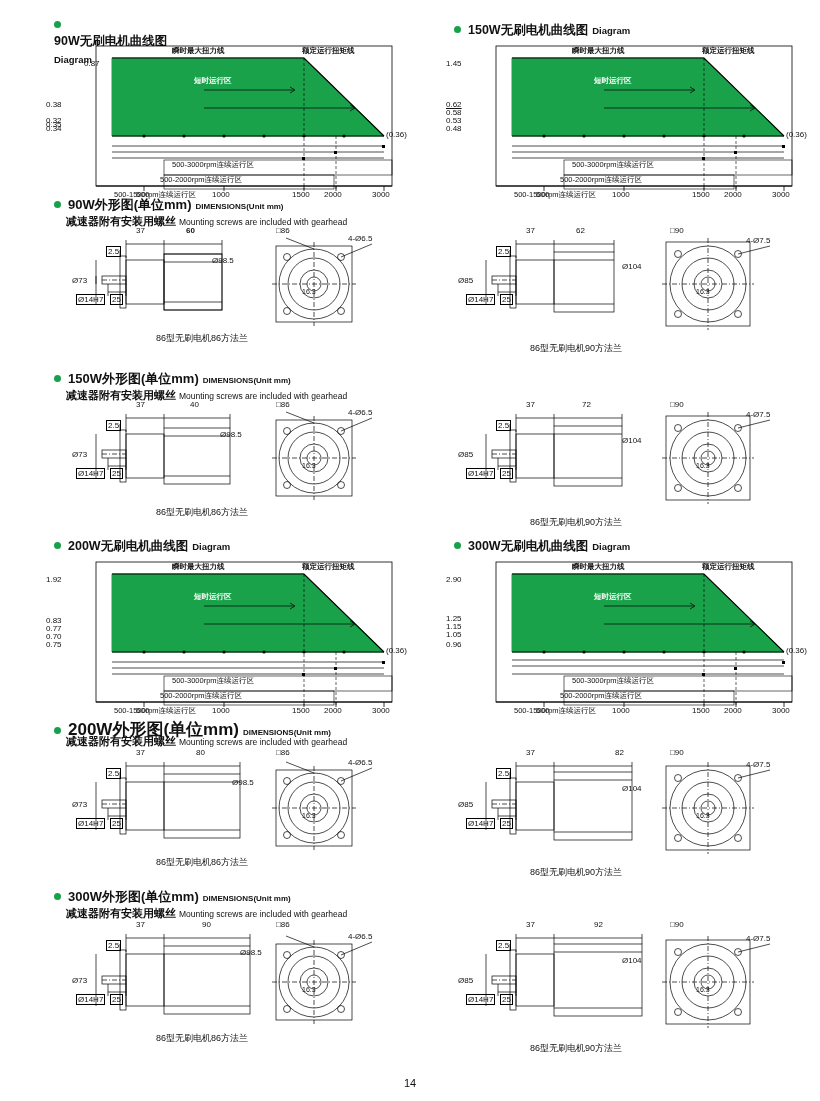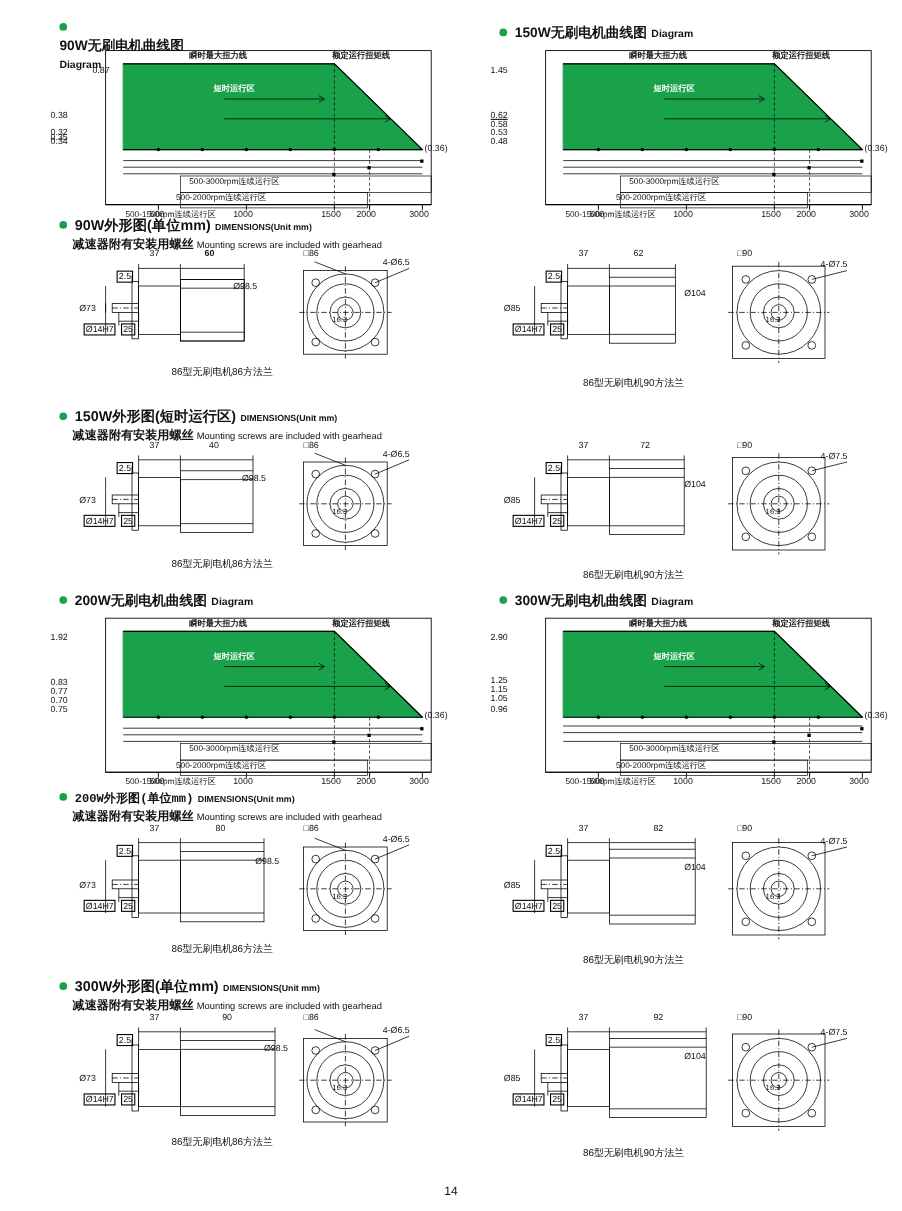--- a/index.html
+++ b/index.html
@@ -297,21 +297,21 @@
     <span style="position:absolute;left:276px;top:6px;">4-Ø7.5</span>
     <span style="position:absolute;left:-12px;top:46px;">Ø85</span>
     <span style="position:absolute;left:-4px;top:64px;border:1px solid #000;padding:0 1px;">Ø14H7</span>
     <span style="position:absolute;left:30px;top:64px;border:1px solid #000;padding:0 1px;">25</span>
     <span style="position:absolute;left:226px;top:58px;font-size:7px;">16.3</span>
     <span style="position:absolute;left:60px;top:112px;font-size:9px;">86型无刷电机90方法兰</span>
   </div>
 
   <div class="sec-head" style="left:54px;top:370px;">
     <span class="bullet"></span>
-    <span class="sec-cn" style="font-size:13px;">150W外形图(短时运行区)</span>
+    <span class="sec-cn" style="font-size:13px;">150W外形图(单位mm)</span>
     <span class="sec-en-small">DIMENSIONS(Unit mm)</span>
   </div>
   <div class="sub-note" style="left:66px;top:388px;">
     <span class="cn">减速器附有安装用螺丝</span>
     <span class="en">Mounting screws are included with gearhead</span>
   </div>
 
   <div class="dim" style="left:80px;top:404px;">
     <svg width="330" height="115" viewBox="0 0 330 115">
       <g stroke="#000" fill="none" stroke-width="0.7">
@@ -536,21 +536,21 @@
     <span style="position:absolute;left:118px;top:8px;font-weight:bold;font-size:7.5px;">瞬时最大扭力线</span>
     <span style="position:absolute;left:248px;top:8px;font-weight:bold;font-size:7.5px;">额定运行扭矩线</span>
     <span style="position:absolute;left:140px;top:38px;font-weight:bold;font-size:7.5px;color:#fff;">短时运行区</span>
     <span style="position:absolute;left:118px;top:122px;font-size:7.5px;">500-3000rpm连续运行区</span>
     <span style="position:absolute;left:106px;top:137px;font-size:7.5px;">500-2000rpm连续运行区</span>
     <span style="position:absolute;left:60px;top:152px;font-size:7.5px;">500-1500rpm连续运行区</span>
   </div>
 
   <div class="sec-head" style="left:54px;top:718px;">
     <span class="bullet"></span>
-    <span class="sec-cn" style="font-size:11px;font-family:Liberation Mono, monospace;">200W外形图(单位mm)</span>
+    <span class="sec-cn" style="font-size:17px;">200W外形图(单位mm)</span>
     <span class="sec-en-small">DIMENSIONS(Unit mm)</span>
   </div>
   <div class="sub-note" style="left:66px;top:734px;">
     <span class="cn">减速器附有安装用螺丝</span>
     <span class="en">Mounting screws are included with gearhead</span>
   </div>
 
   <div class="dim" style="left:80px;top:752px;">
     <svg width="330" height="125" viewBox="0 0 330 125">
       <g stroke="#000" fill="none" stroke-width="0.7">
@@ -631,21 +631,21 @@
         <circle cx="208" cy="86" r="3.5"></circle>
         <circle cx="268" cy="86" r="3.5"></circle>
         <line x1="238" y1="10" x2="238" y2="102" stroke-dasharray="5,2,1,2"></line>
         <line x1="192" y1="56" x2="284" y2="56" stroke-dasharray="5,2,1,2"></line>
         <line x1="268" y1="26" x2="300" y2="18"></line>
       </g>
     </svg>
   </div>
   <div style="position:absolute;left:470px;top:752px;width:330px;height:125px;font-size:8px;">
     <span style="position:absolute;left:56px;top:-4px;">37</span>
-    <span style="position:absolute;left:104px;top:-4px;padding-left:20px;">82</span>
+    <span style="position:absolute;left:125px;top:-4px;padding-left:20px;">82</span>
     <span style="position:absolute;left:200px;top:-4px;">□90</span>
     <span style="position:absolute;left:26px;top:16px;border:1px solid #000;padding:0 1px;">2.5</span>
     <span style="position:absolute;left:152px;top:32px;">Ø104</span>
     <span style="position:absolute;left:276px;top:8px;">4-Ø7.5</span>
     <span style="position:absolute;left:-12px;top:48px;">Ø85</span>
     <span style="position:absolute;left:-4px;top:66px;border:1px solid #000;padding:0 1px;">Ø14H7</span>
     <span style="position:absolute;left:30px;top:66px;border:1px solid #000;padding:0 1px;">25</span>
     <span style="position:absolute;left:226px;top:60px;font-size:7px;">16.3</span>
     <span style="position:absolute;left:60px;top:114px;font-size:9px;">86型无刷电机90方法兰</span>
   </div>

